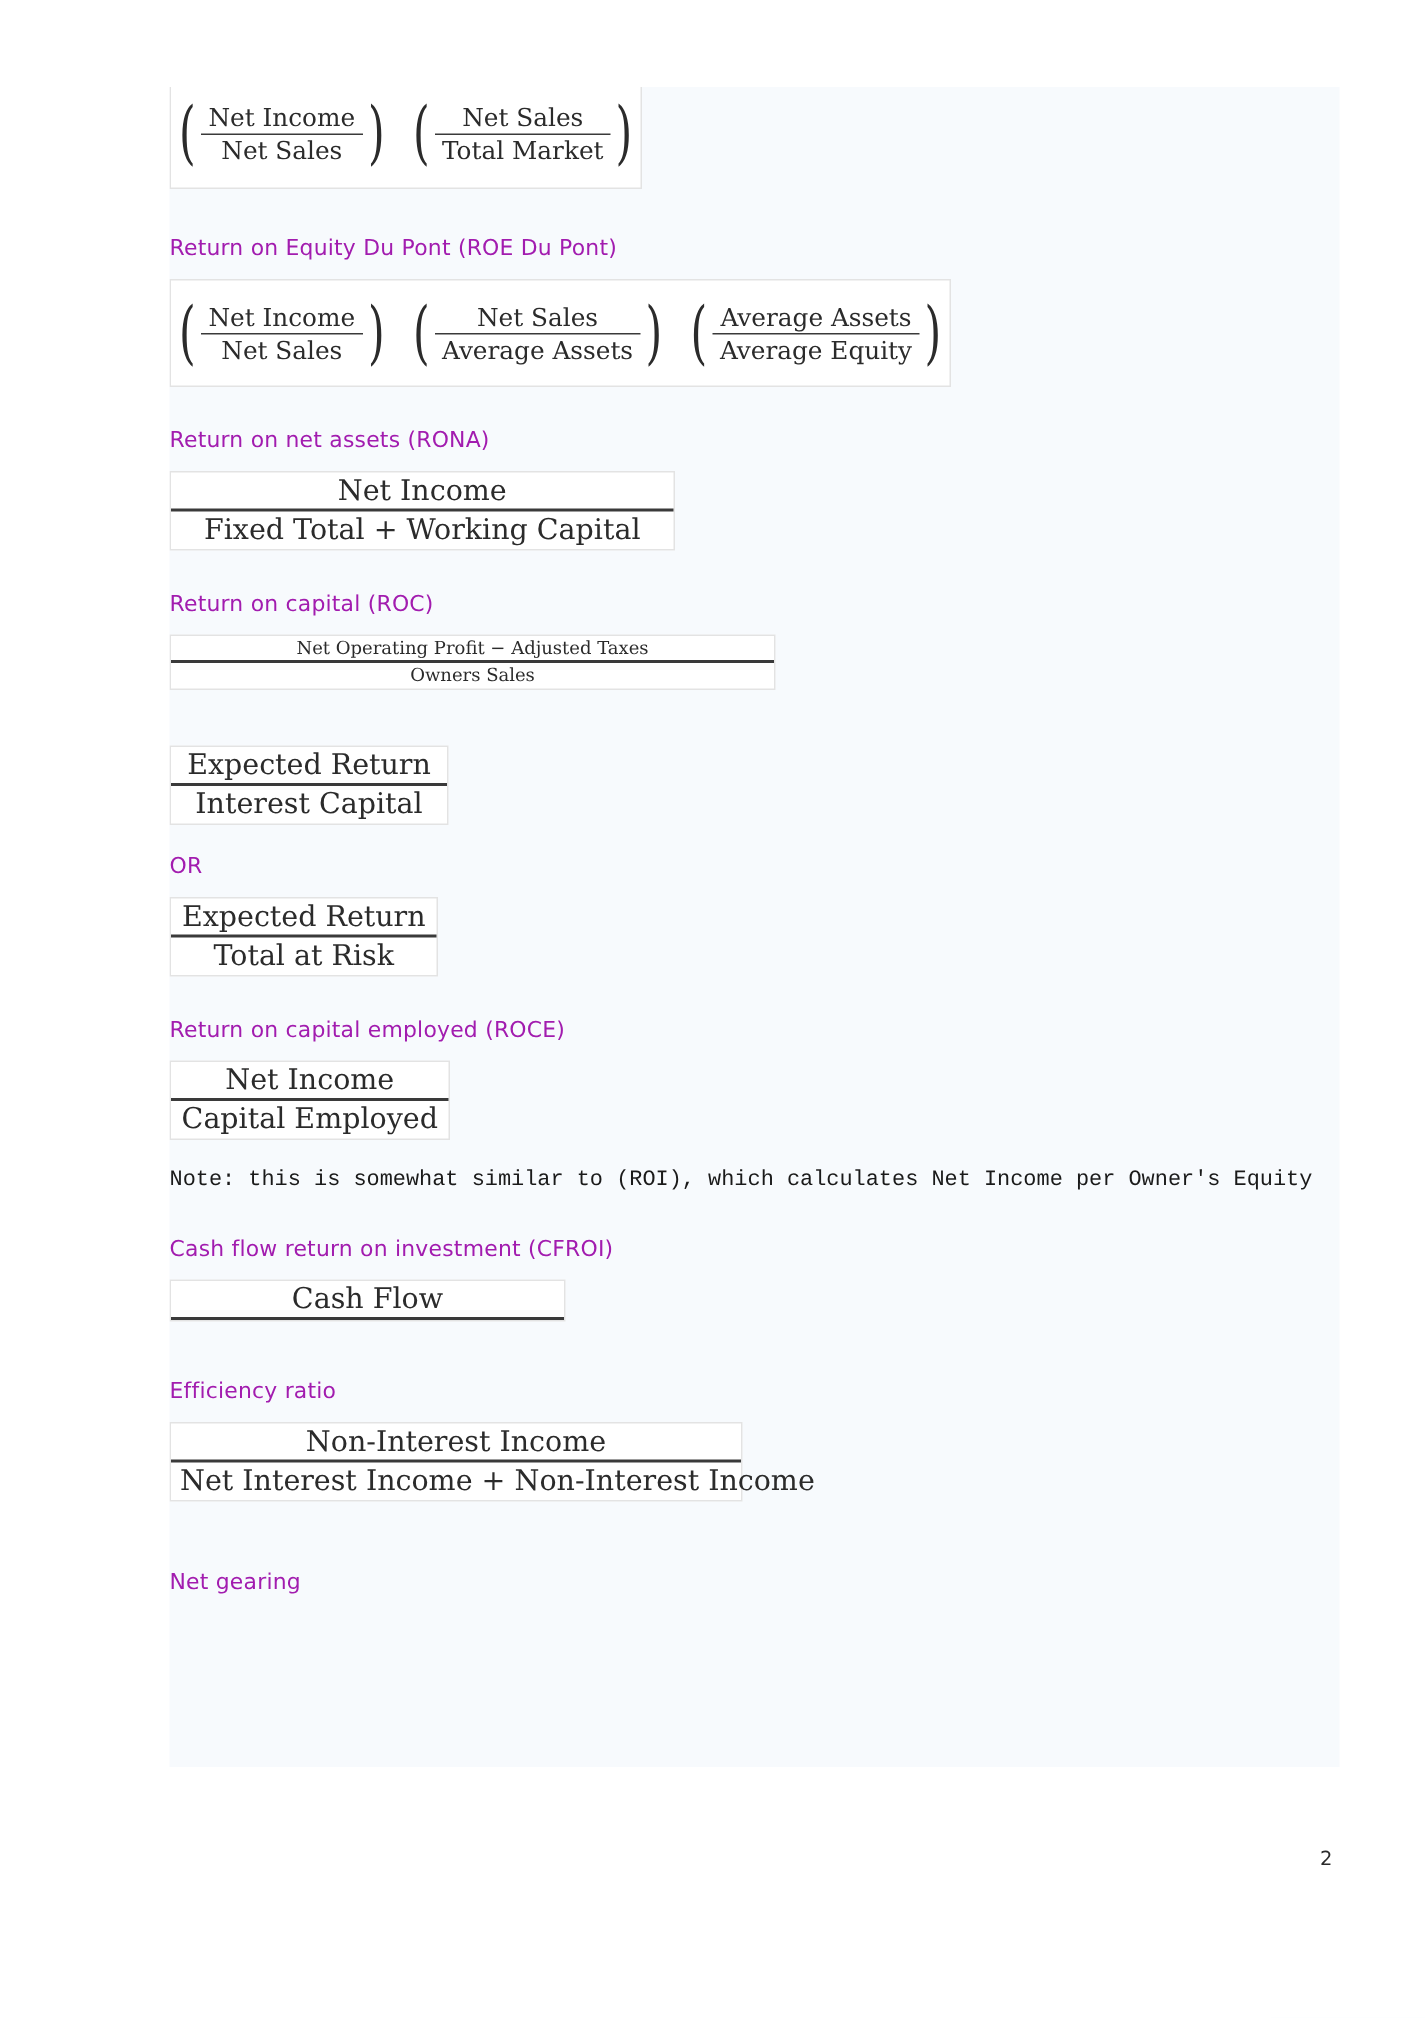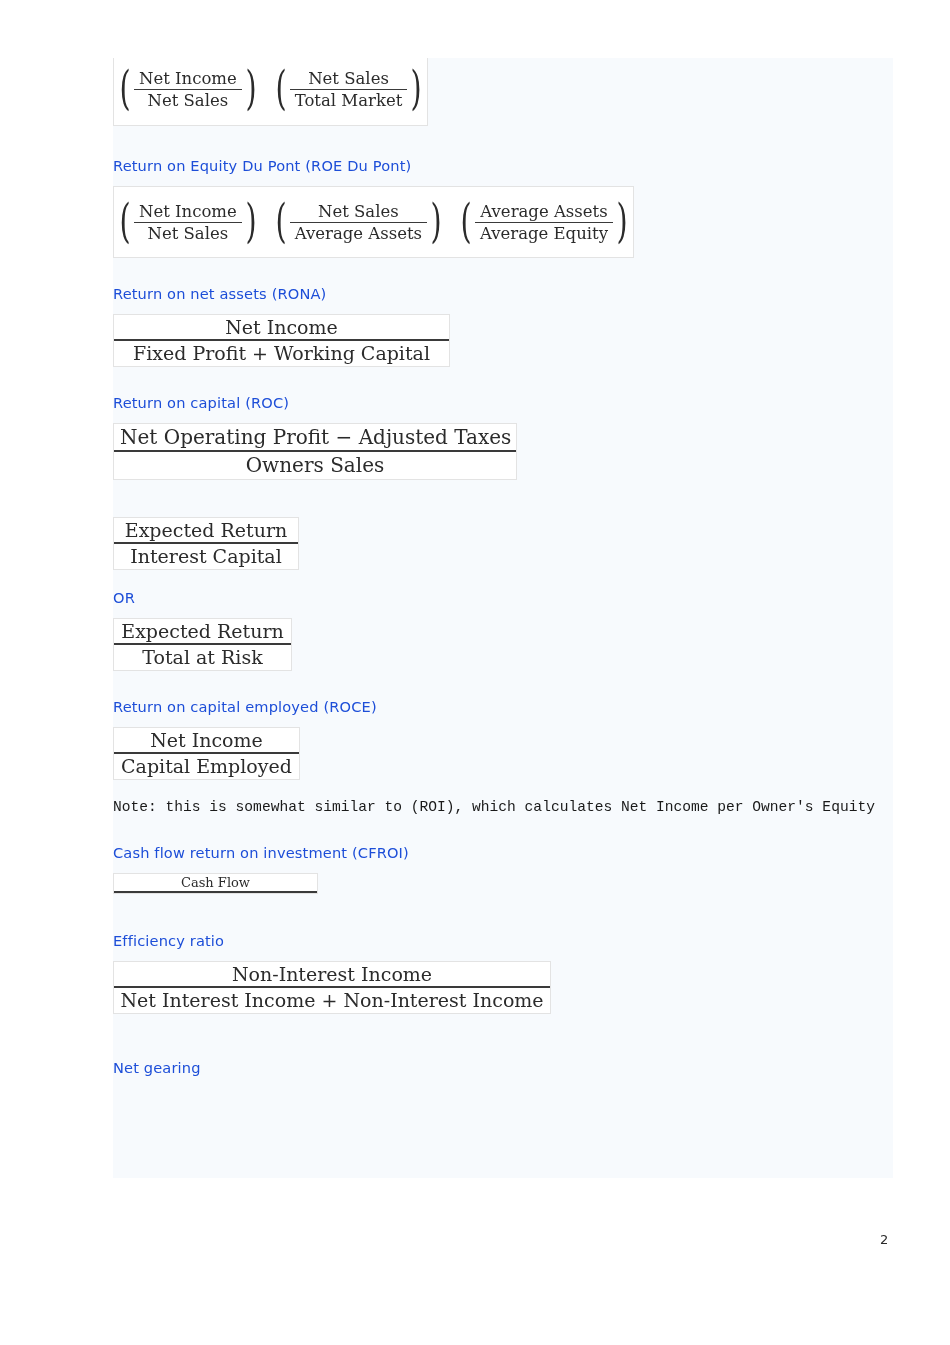--- a/index.html
+++ b/index.html
@@ -32,21 +32,21 @@
     top: 0;
     width: 780px;
     padding: 0;
   }
 
   
   .label {
     font-family: "DejaVu Sans", sans-serif;
     font-size: 14.6px;
     line-height: 19px;
-    color: #1d4ed8;
+    color: #a21caf;
     white-space: nowrap;
     letter-spacing: 0.01em;
   }
 
   .note {
     font-family: Liberation Mono, monospace;
     font-size: 14.6px;
     line-height: 19px;
     color: #1a1a1a;
     white-space: nowrap;
@@ -203,30 +203,30 @@
     </div>
 
     <div class="gap-lg"></div>
 
     <div class="label">Return on net assets (RONA)</div>
 
     <div class="gap-sm"></div>
 
     <div class="formula frac" style="width:337px; font-size:19px;">
       <span class="num">Net Income</span>
-      <span class="den">Fixed Profit + Working Capital</span>
+      <span class="den">Fixed Total + Working Capital</span>
     </div>
 
     <div class="gap-lg"></div>
 
     <div class="label">Return on capital (ROC)</div>
 
     <div class="gap-sm"></div>
 
-    <div class="formula frac" style="width:404px; font-size:20px;">
+    <div class="formula frac" style="width:404px; font-size:12px;">
       <span class="num">Net Operating Profit − Adjusted Taxes</span>
       <span class="den">Owners Sales</span>
     </div>
 
     <div class="gap-lg"></div>
 
 
     <div class="gap-sm"></div>
 
     <div class="formula frac" style="width:186px; font-size:19px;">
@@ -259,32 +259,32 @@
     <div class="gap-md"></div>
 
     <div class="note">Note: this is somewhat similar to (ROI), which calculates Net Income per Owner's Equity</div>
 
     <div class="gap-lg"></div>
 
     <div class="label">Cash flow return on investment (CFROI)</div>
 
     <div class="gap-sm"></div>
 
-    <div class="formula frac" style="width:205px; font-size:13px;">
+    <div class="formula frac" style="width:264px; font-size:19px;">
       <span class="num">Cash Flow</span>
     </div>
 
     <div class="gap-lg"></div>
     <div class="gap-sm"></div>
 
     <div class="label">Efficiency ratio</div>
 
     <div class="gap-sm"></div>
 
-    <div class="formula frac" style="width:438px; font-size:19px;">
+    <div class="formula frac" style="width:382px; font-size:19px;">
       <span class="num">Non-Interest Income</span>
       <span class="den">Net Interest Income + Non-Interest Income</span>
     </div>
 
     <div class="gap-lg"></div>
     <div class="gap-md"></div>
 
     <div class="label">Net gearing</div>
 
   </div>

